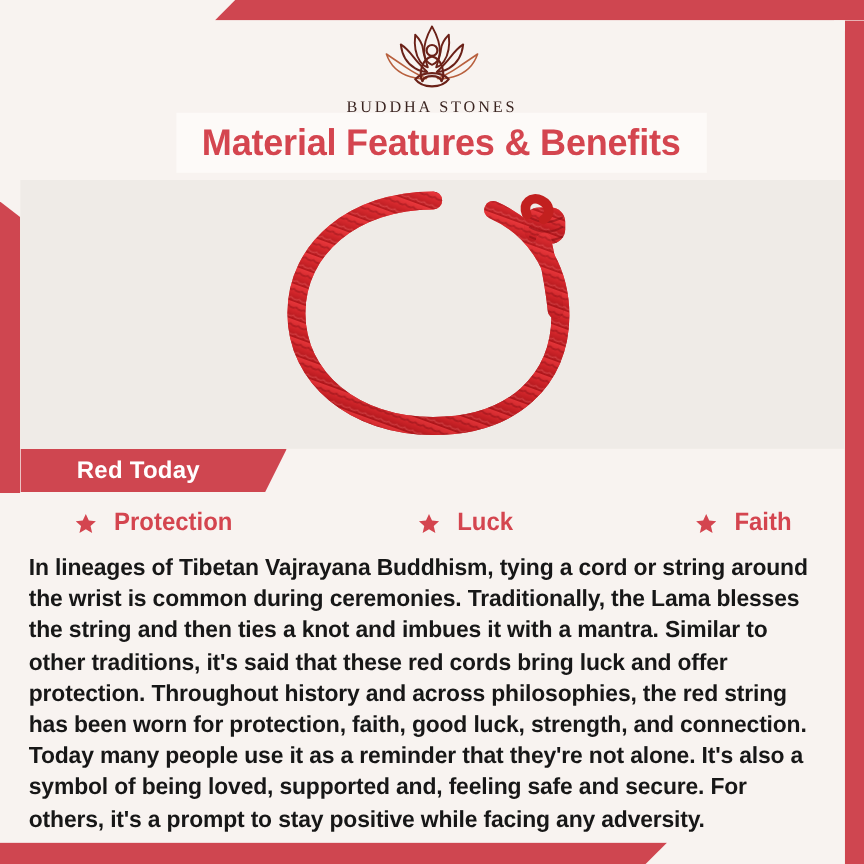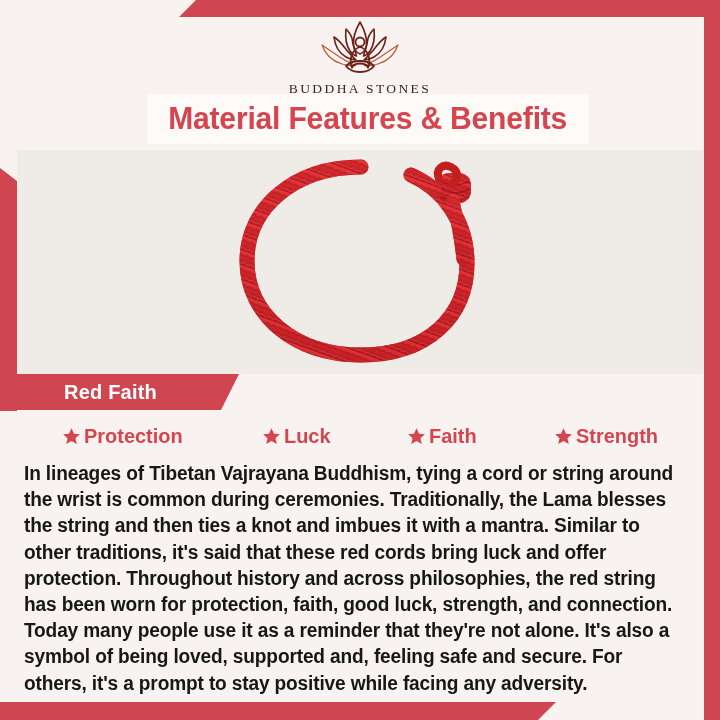--- a/index.html
+++ b/index.html
@@ -166,21 +166,21 @@
     height: 32px;
     display: flex;
     align-items: center;
     justify-content: space-between;
     padding: 0 34px 0 38px;
     box-sizing: border-box;
   }
   .benefit {
     display: flex;
     align-items: center;
-    gap: 3px;
+    gap: 14px;
     white-space: nowrap;
   }
   .star-icon {
     display: inline-block;
     width: 19px;
     height: 19px;
     flex: 0 0 auto;
   }
   .benefit-label {
     color: #d4454f;
@@ -285,21 +285,21 @@
       </g>
 
       <path d="M222 44 C 226 62, 230 82, 232 102" fill="none" stroke="url(#cordGrad)" stroke-width="13" stroke-linecap="round"></path>
       <path d="M222 44 C 226 62, 230 82, 232 102" fill="none" stroke="url(#braid)" stroke-width="13" stroke-linecap="round" opacity="0.8"></path>
 
       <path d="M208 22 C 204 12, 212 6, 220 10 C 228 14, 228 22, 222 26" fill="none" stroke="#c2201f" stroke-width="8" stroke-linecap="round"></path>
     </svg>
   </div>
 
   <div class="name-banner">
-    <span class="name-banner-text">Red Faith</span>
+    <span class="name-banner-text">Red Today</span>
   </div>
 
   <div class="benefits">
     <div class="benefit">
       <svg class="star-icon" viewBox="0 0 24 24">
         <path d="M12 1.6 L15.2 8.6 L22.6 9.3 L17 14.2 L18.7 21.6 L12 17.7 L5.3 21.6 L7 14.2 L1.4 9.3 L8.8 8.6 Z" fill="#d4454f"></path>
       </svg>
       <span class="benefit-label">Protection</span>
     </div>
     <div class="benefit">
@@ -307,23 +307,17 @@
         <path d="M12 1.6 L15.2 8.6 L22.6 9.3 L17 14.2 L18.7 21.6 L12 17.7 L5.3 21.6 L7 14.2 L1.4 9.3 L8.8 8.6 Z" fill="#d4454f"></path>
       </svg>
       <span class="benefit-label">Luck</span>
     </div>
     <div class="benefit">
       <svg class="star-icon" viewBox="0 0 24 24">
         <path d="M12 1.6 L15.2 8.6 L22.6 9.3 L17 14.2 L18.7 21.6 L12 17.7 L5.3 21.6 L7 14.2 L1.4 9.3 L8.8 8.6 Z" fill="#d4454f"></path>
       </svg>
       <span class="benefit-label">Faith</span>
     </div>
-    <div class="benefit">
-      <svg class="star-icon" viewBox="0 0 24 24">
-        <path d="M12 1.6 L15.2 8.6 L22.6 9.3 L17 14.2 L18.7 21.6 L12 17.7 L5.3 21.6 L7 14.2 L1.4 9.3 L8.8 8.6 Z" fill="#d4454f"></path>
-      </svg>
-      <span class="benefit-label">Strength</span>
-    </div>
   </div>
 
   <div class="body-copy">In lineages of Tibetan Vajrayana Buddhism, tying a cord or string around the wrist is common during ceremonies. Traditionally, the Lama blesses the string and then ties a knot and imbues it with a mantra. Similar to other traditions, it's said that these red cords bring luck and offer protection. Throughout history and across philosophies, the red string has been worn for protection, faith, good luck, strength, and connection. Today many people use it as a reminder that they're not alone. It's also a symbol of being loved, supported and, feeling safe and secure. For others, it's a prompt to stay positive while facing any adversity.</div>
 
 </div>
 
 </body></html>

